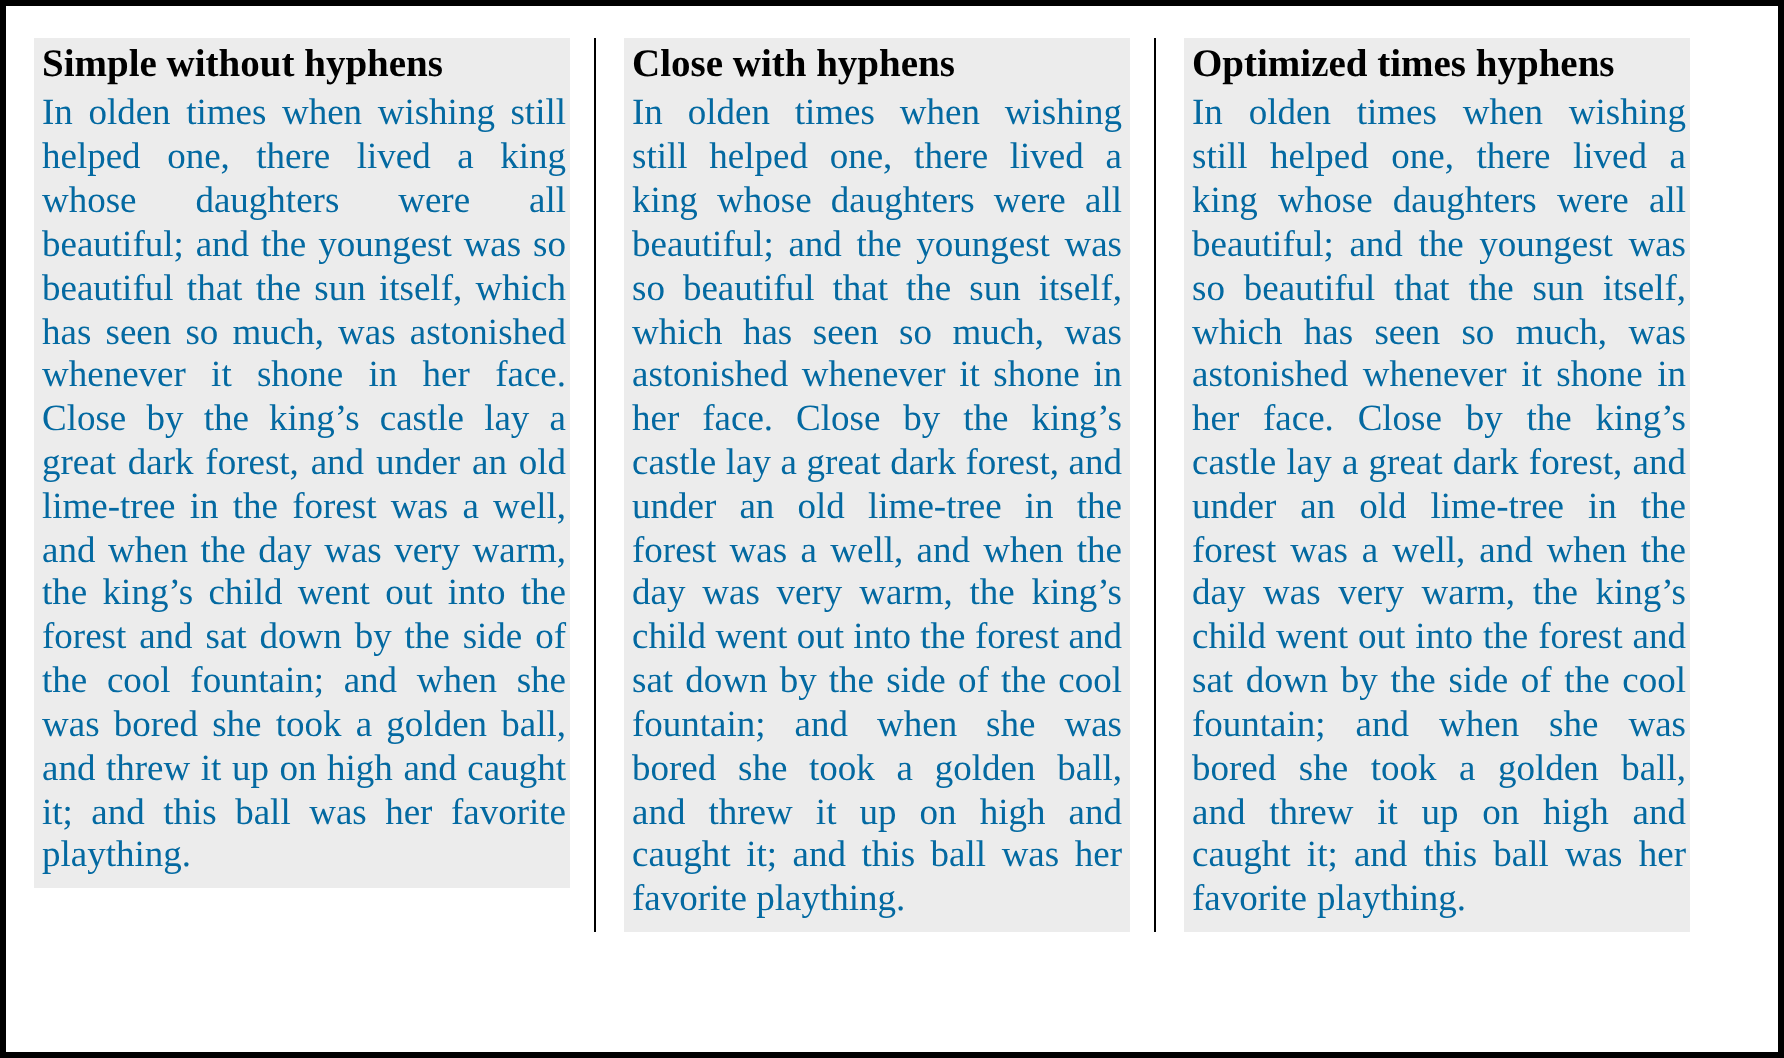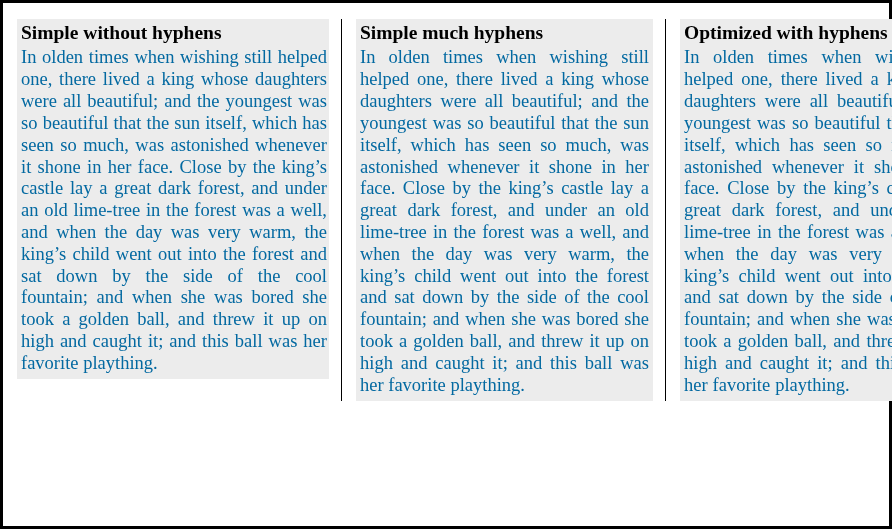--- a/index.html
+++ b/index.html
@@ -24,21 +24,21 @@
   .columns {
     display: flex;
     flex-direction: row;
     align-items: flex-start;
     padding: 16px 14px 0 14px;
     box-sizing: border-box;
     height: 100%;
   }
   .column {
     flex: 0 0 auto;
-    width: 312px;
+    width: 268px;
     box-sizing: border-box;
     padding: 0 0 0 0;
   }
   .column + .column {
     margin-left: 12px;
     padding-left: 14px;
     border-left: 1px solid #000000;
   }
   .col-inner {
     background: #ececec;
@@ -84,26 +84,26 @@
 
     <div class="column col-1">
       <div class="col-inner">
         <div class="col-title">Simple without hyphens</div>
         <p class="col-body">In olden times when wishing still helped one, there lived a king whose daughters were all beautiful; and the youngest was so beautiful that the sun itself, which has seen so much, was astonished whenever it shone in her face. Close by the king’s castle lay a great dark forest, and under an old lime-tree in the forest was a well, and when the day was very warm, the king’s child went out into the forest and sat down by the side of the cool fountain; and when she was bored she took a golden ball, and threw it up on high and caught it; and this ball was her favorite plaything.</p>
       </div>
     </div>
 
     <div class="column col-2">
       <div class="col-inner">
-        <div class="col-title">Simple much hyphens</div>
+        <div class="col-title">Close with hyphens</div>
         <p class="col-body hyphenate" lang="en">In olden times when wishing still helped one, there lived a king whose daughters were all beautiful; and the youngest was so beautiful that the sun itself, which has seen so much, was astonished whenever it shone in her face. Close by the king’s castle lay a great dark forest, and under an old lime-tree in the forest was a well, and when the day was very warm, the king’s child went out into the forest and sat down by the side of the cool fountain; and when she was bored she took a golden ball, and threw it up on high and caught it; and this ball was her favorite plaything.</p>
       </div>
     </div>
 
     <div class="column col-3 col-optimized">
       <div class="col-inner">
-        <div class="col-title">Optimized with hyphens</div>
+        <div class="col-title">Optimized times hyphens</div>
         <p class="col-body hyphenate" lang="en">In olden times when wishing still helped one, there lived a king whose daughters were all beautiful; and the youngest was so beautiful that the sun itself, which has seen so much, was astonished whenever it shone in her face. Close by the king’s castle lay a great dark forest, and under an old lime-tree in the forest was a well, and when the day was very warm, the king’s child went out into the forest and sat down by the side of the cool fountain; and when she was bored she took a golden ball, and threw it up on high and caught it; and this ball was her favorite plaything.</p>
       </div>
     </div>
 
   </div>
 </div>
 
 </body></html>

